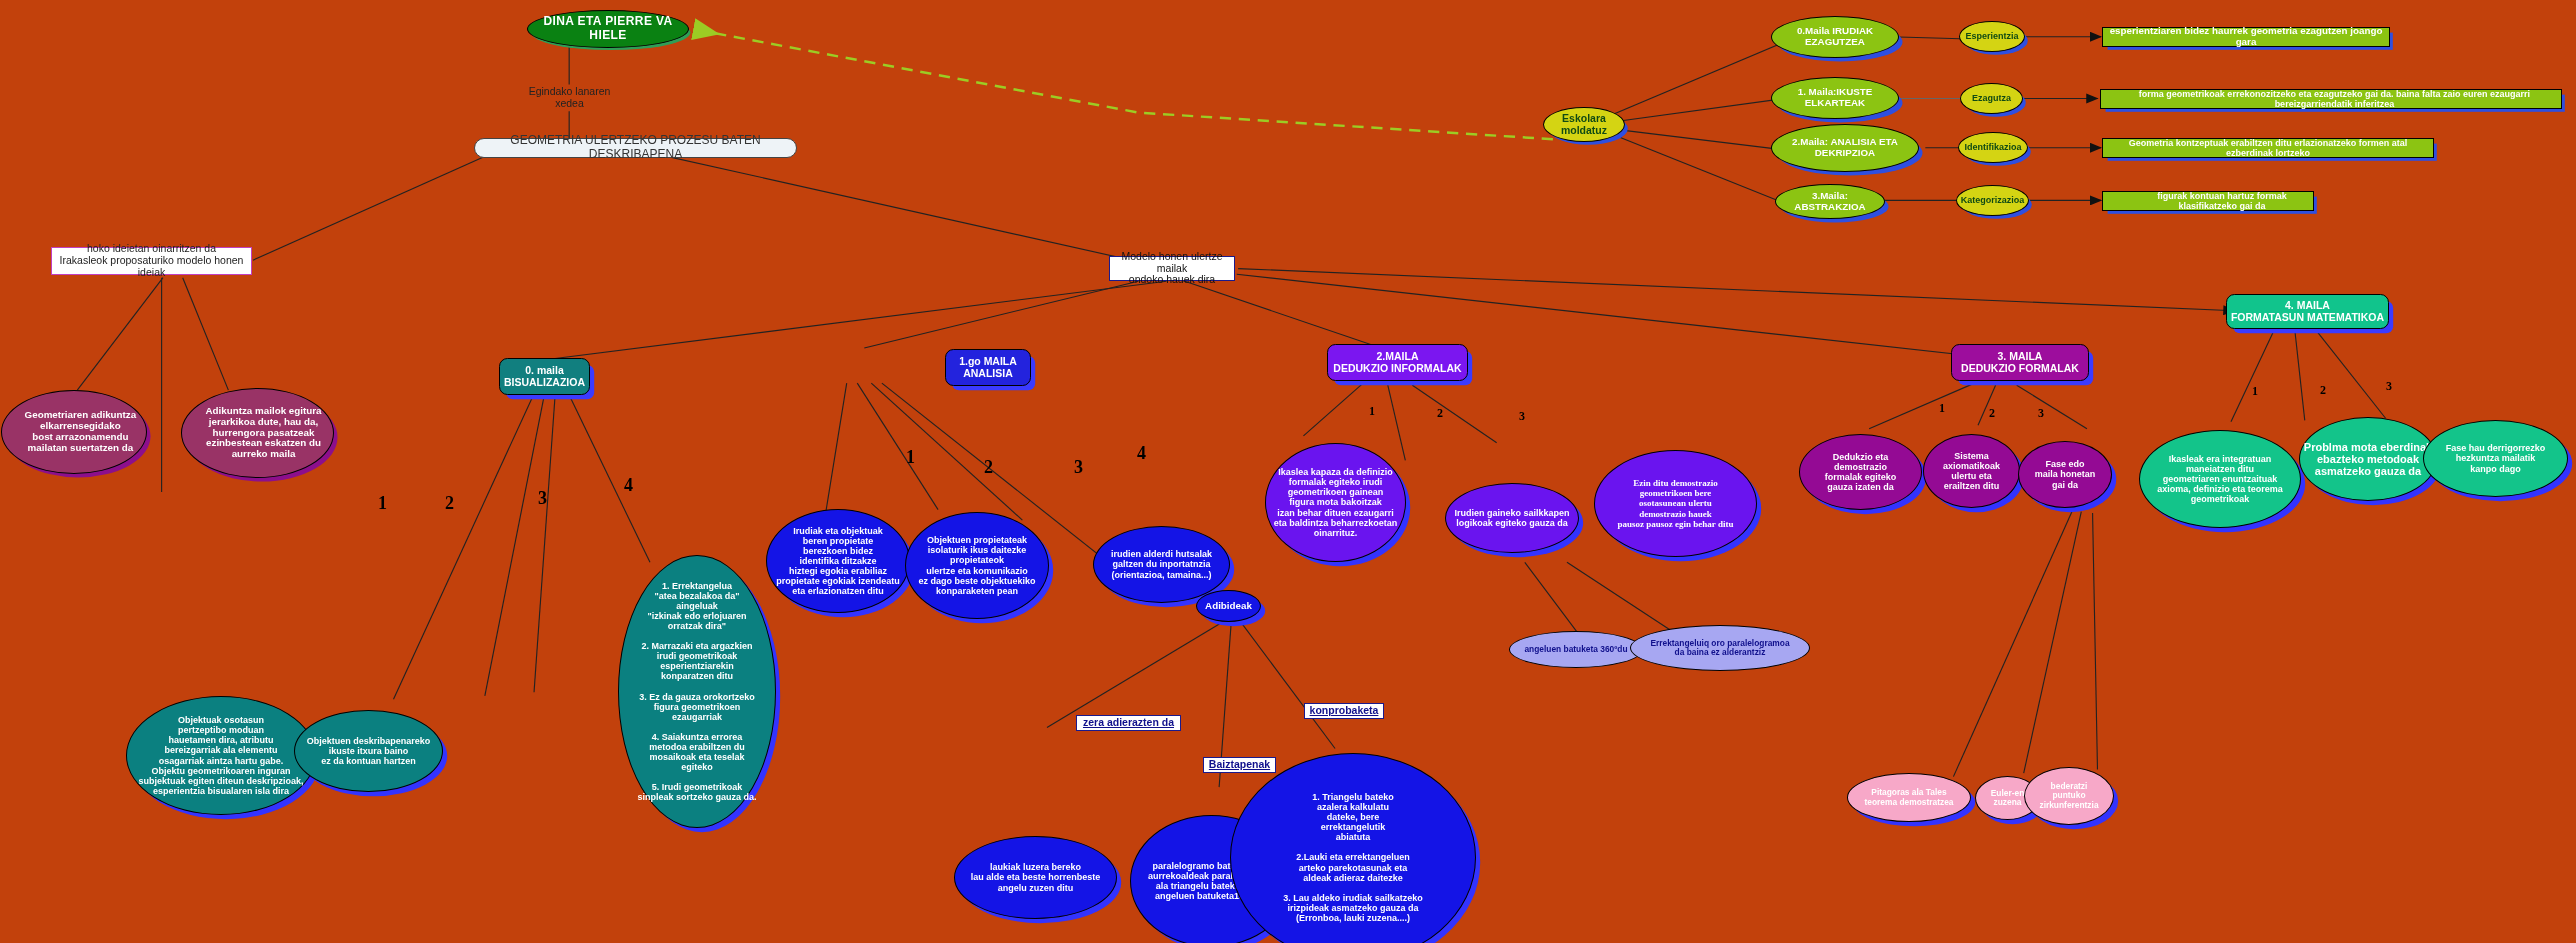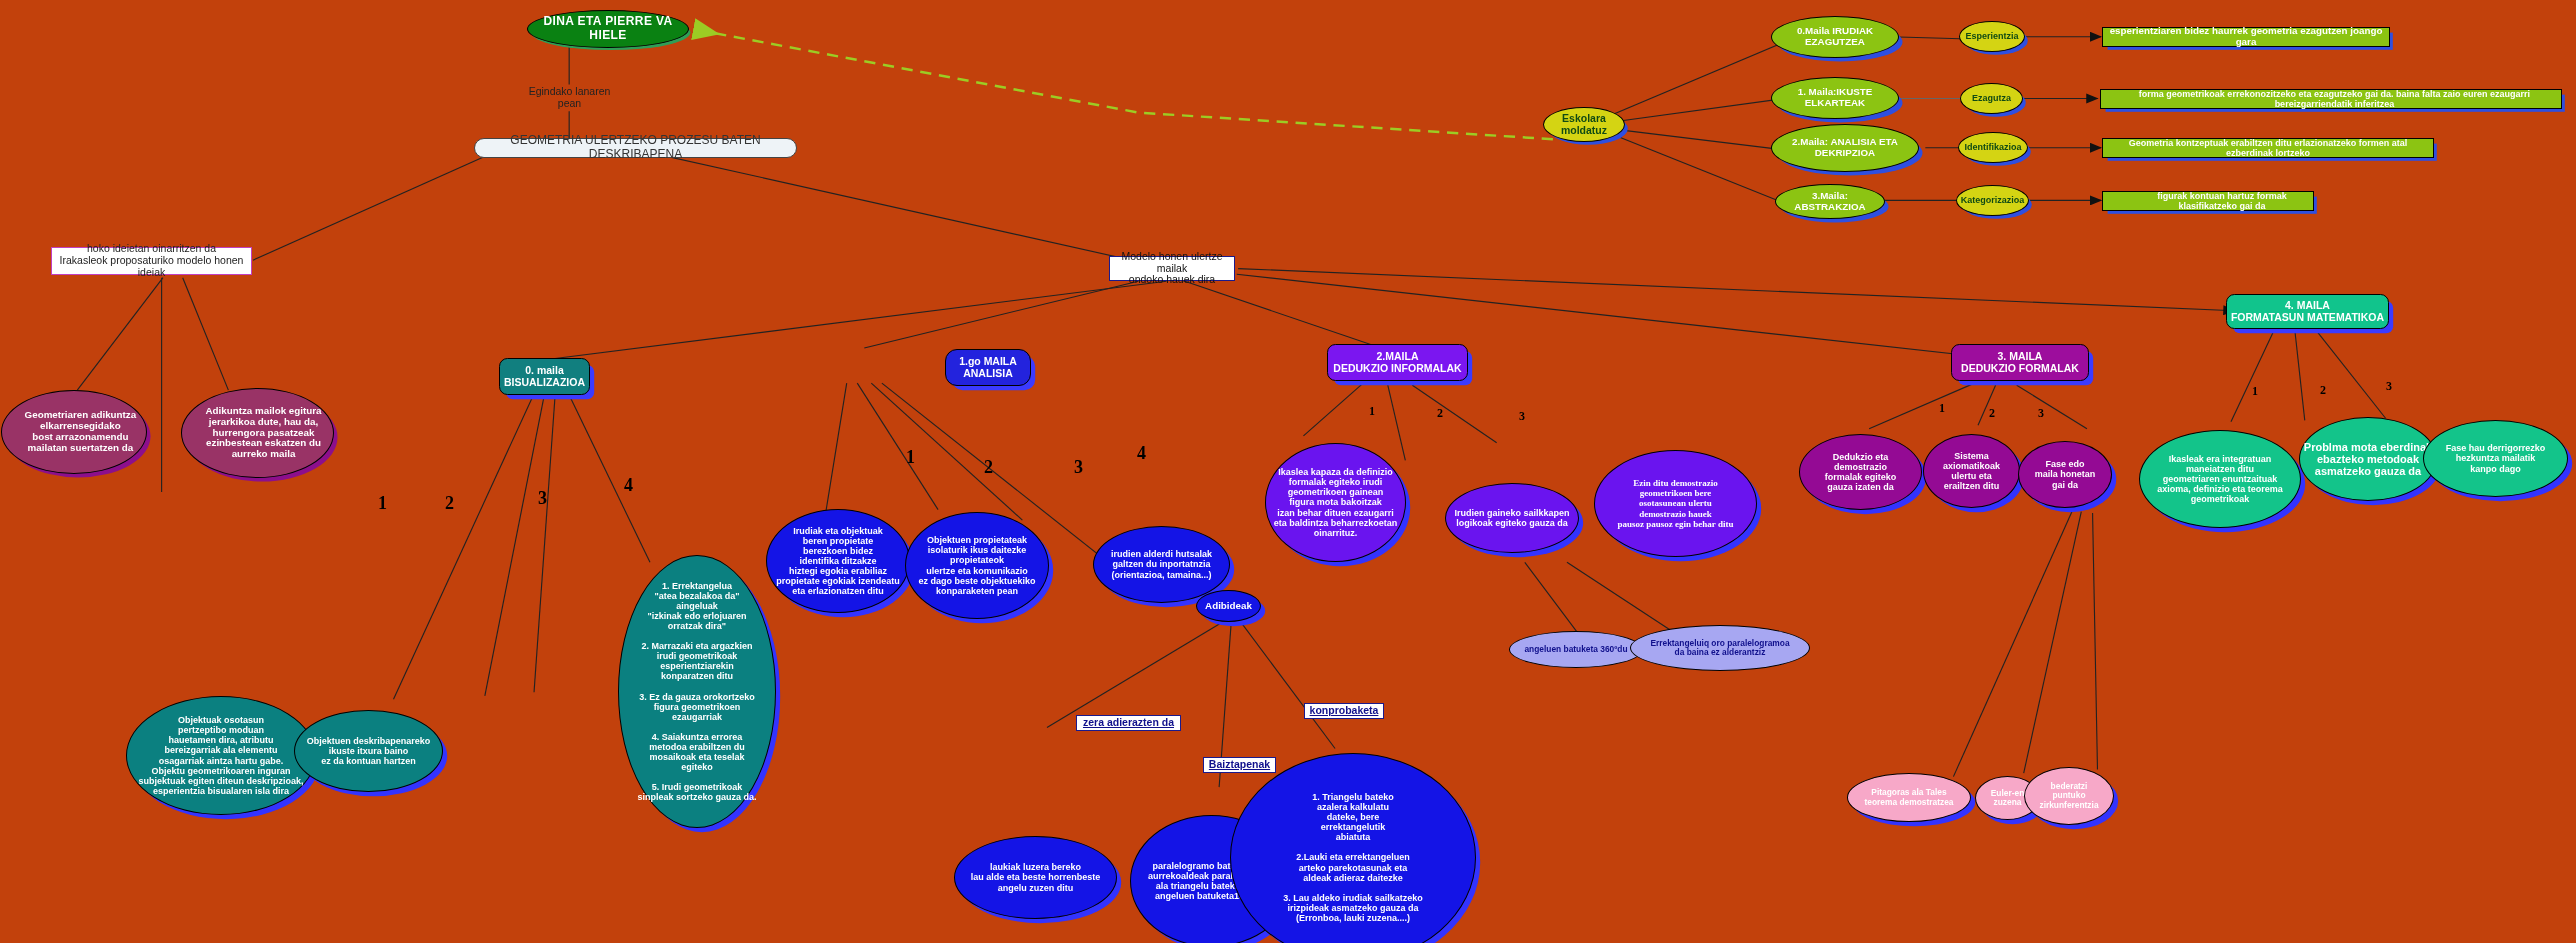--- a/index.html
+++ b/index.html
@@ -142,21 +142,21 @@
       <path d="M2210,198 L1620,160 L990,42" marker-end="url(#arl)"></path>
     </g>
   </svg>
 
   <div class="node ell hero" style="left:527px;top:9.8px;width:162px;height:38px;">
     <span class="txt">DINA ETA PIERRE VA HIELE</span>
   </div>
 
   <div class="node caption" style="left:492px;top:83px;width:155px;height:29.5px;">
     <span class="txt">Egindako lanaren
-pean</span>
+xedea</span>
   </div>
 
   <div class="node banner" style="left:474px;top:138px;width:323px;height:19.7px;">
     <span class="txt">GEOMETRIA ULERTZEKO PROZESU BATEN DESKRIBAPENA</span>
   </div>
 
   <div class="node caption-box" style="left:51px;top:247px;width:201px;height:28px;">
     <span class="txt">hoko ideietan oinarritzen da
 Irakasleok proposaturiko modelo honen ideiak</span>
   </div>
@@ -177,21 +177,21 @@
 
   <div class="node caption-box-blue" style="left:1109px;top:256px;width:126px;height:25px;">
     <span class="txt">Modelo honen ulertze mailak
 ondoko hauek dira</span>
   </div>
 
   <div class="node lvl lvl0" style="left:499px;top:358px;width:91px;height:37px;">
     <span class="txt">0. maila
 BISUALIZAZIOA</span>
   </div>
-  <div class="node lvl lvl1" style="left:945px;top:349px;width:86px;height:37px;border-radius:12px;">
+  <div class="node lvl lvl1" style="left:945px;top:349px;width:86px;height:37px;">
     <span class="txt">1.go MAILA
 ANALISIA</span>
   </div>
   <div class="node lvl lvl2" style="left:1327px;top:344px;width:141px;height:37px;">
     <span class="txt">2.MAILA
 DEDUKZIO INFORMALAK</span>
   </div>
   <div class="node lvl lvl3" style="left:1951px;top:344px;width:138px;height:37px;">
     <span class="txt">3. MAILA
 DEDUKZIO FORMALAK</span>

